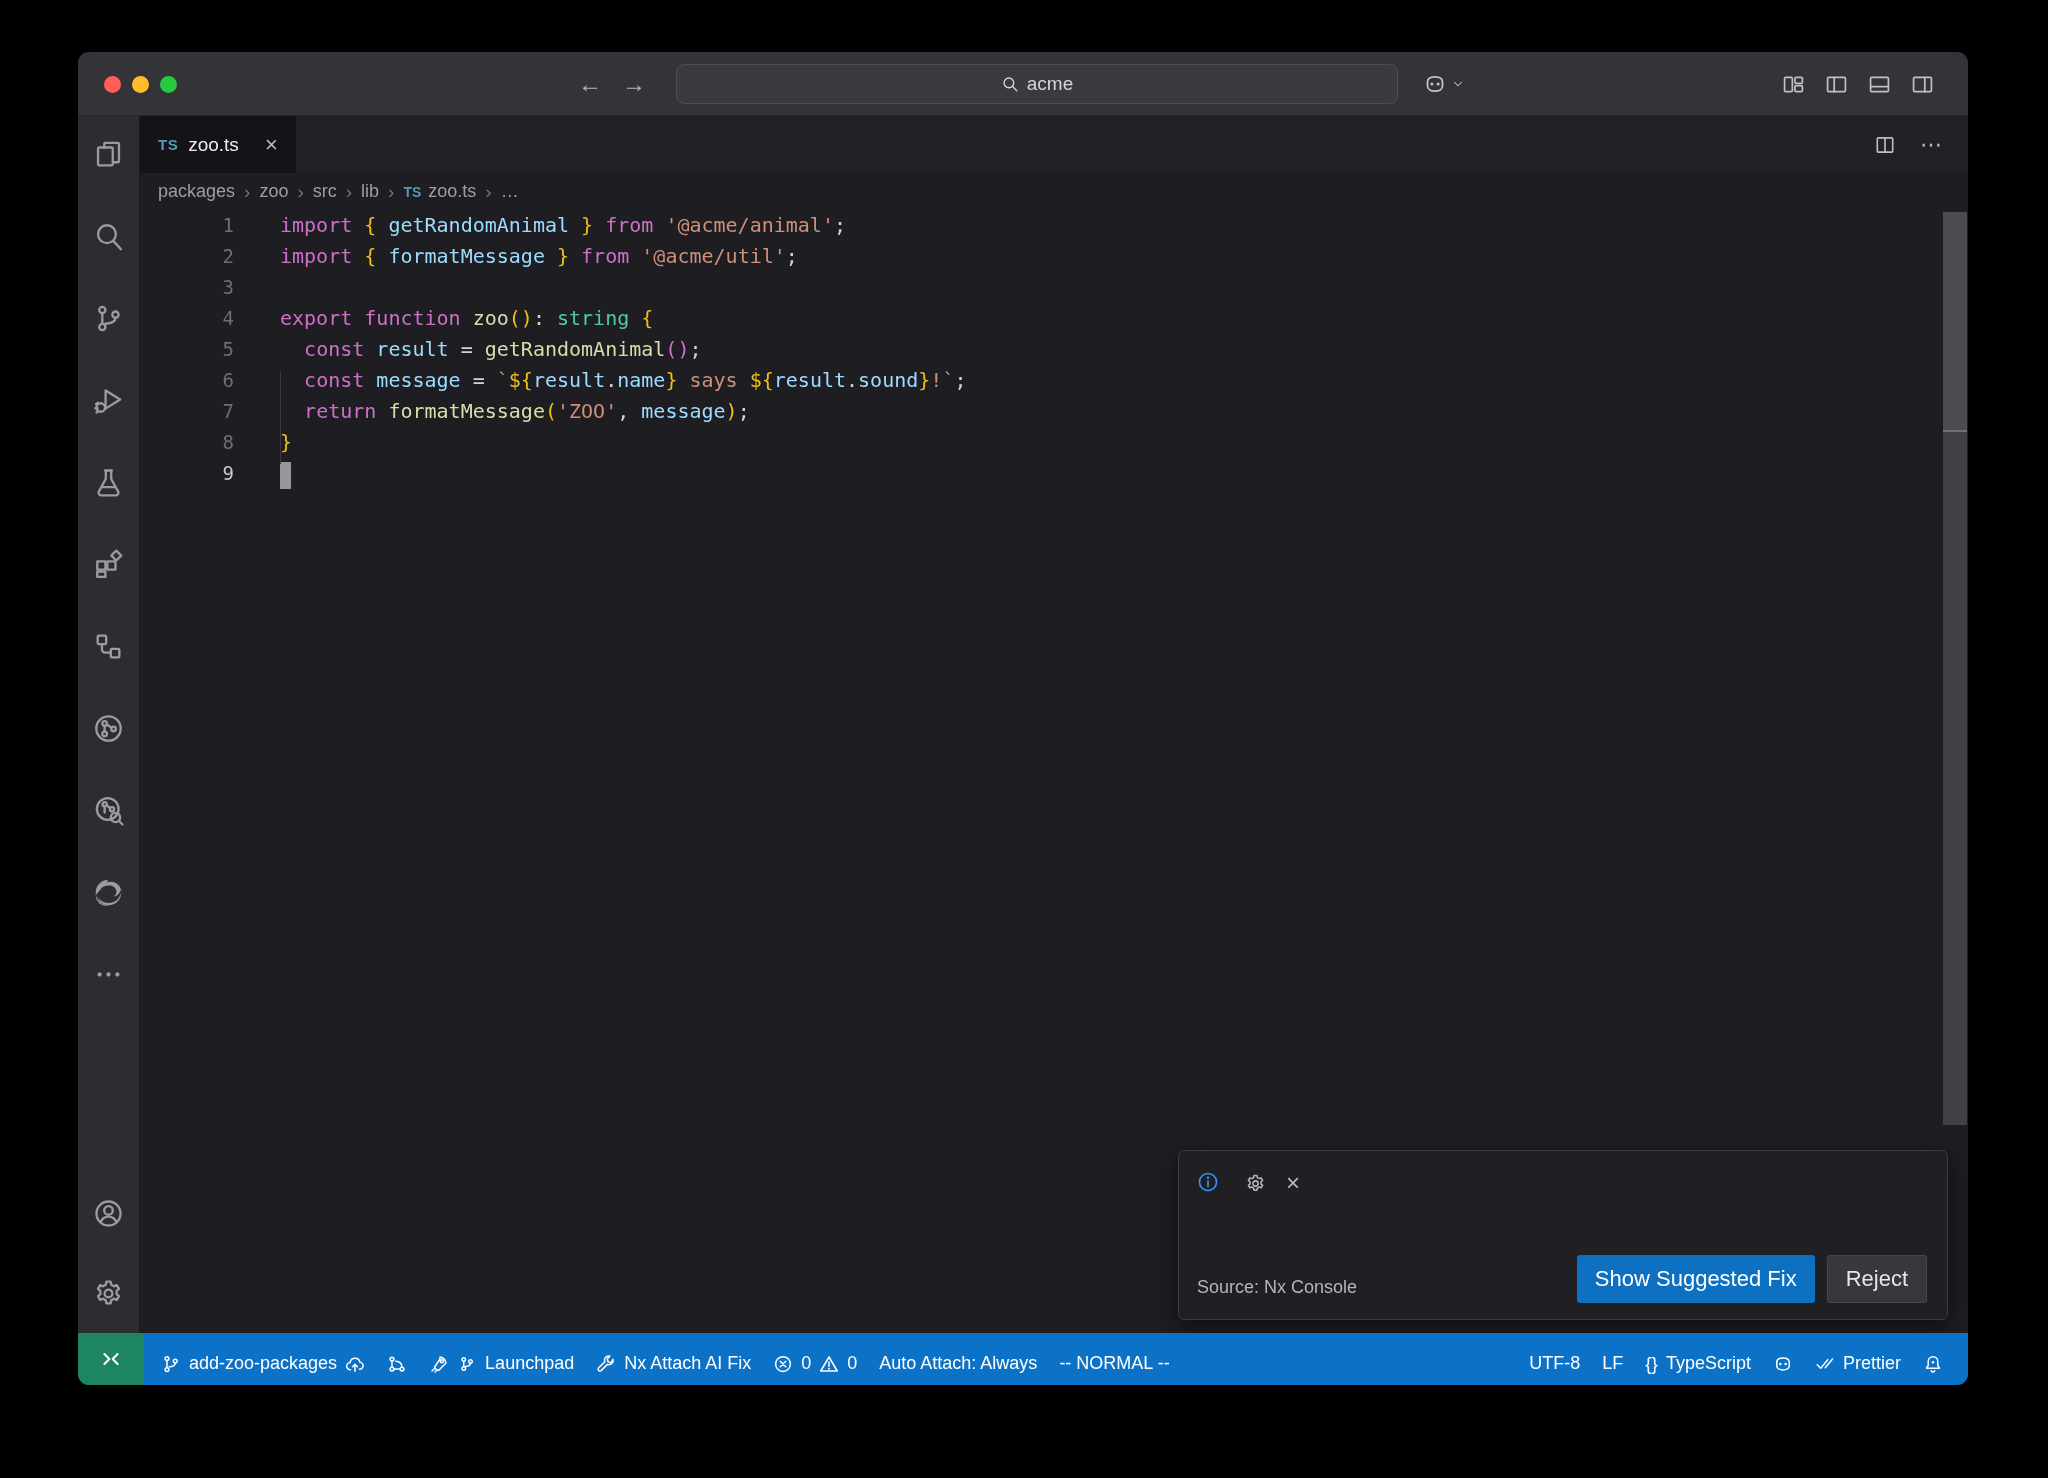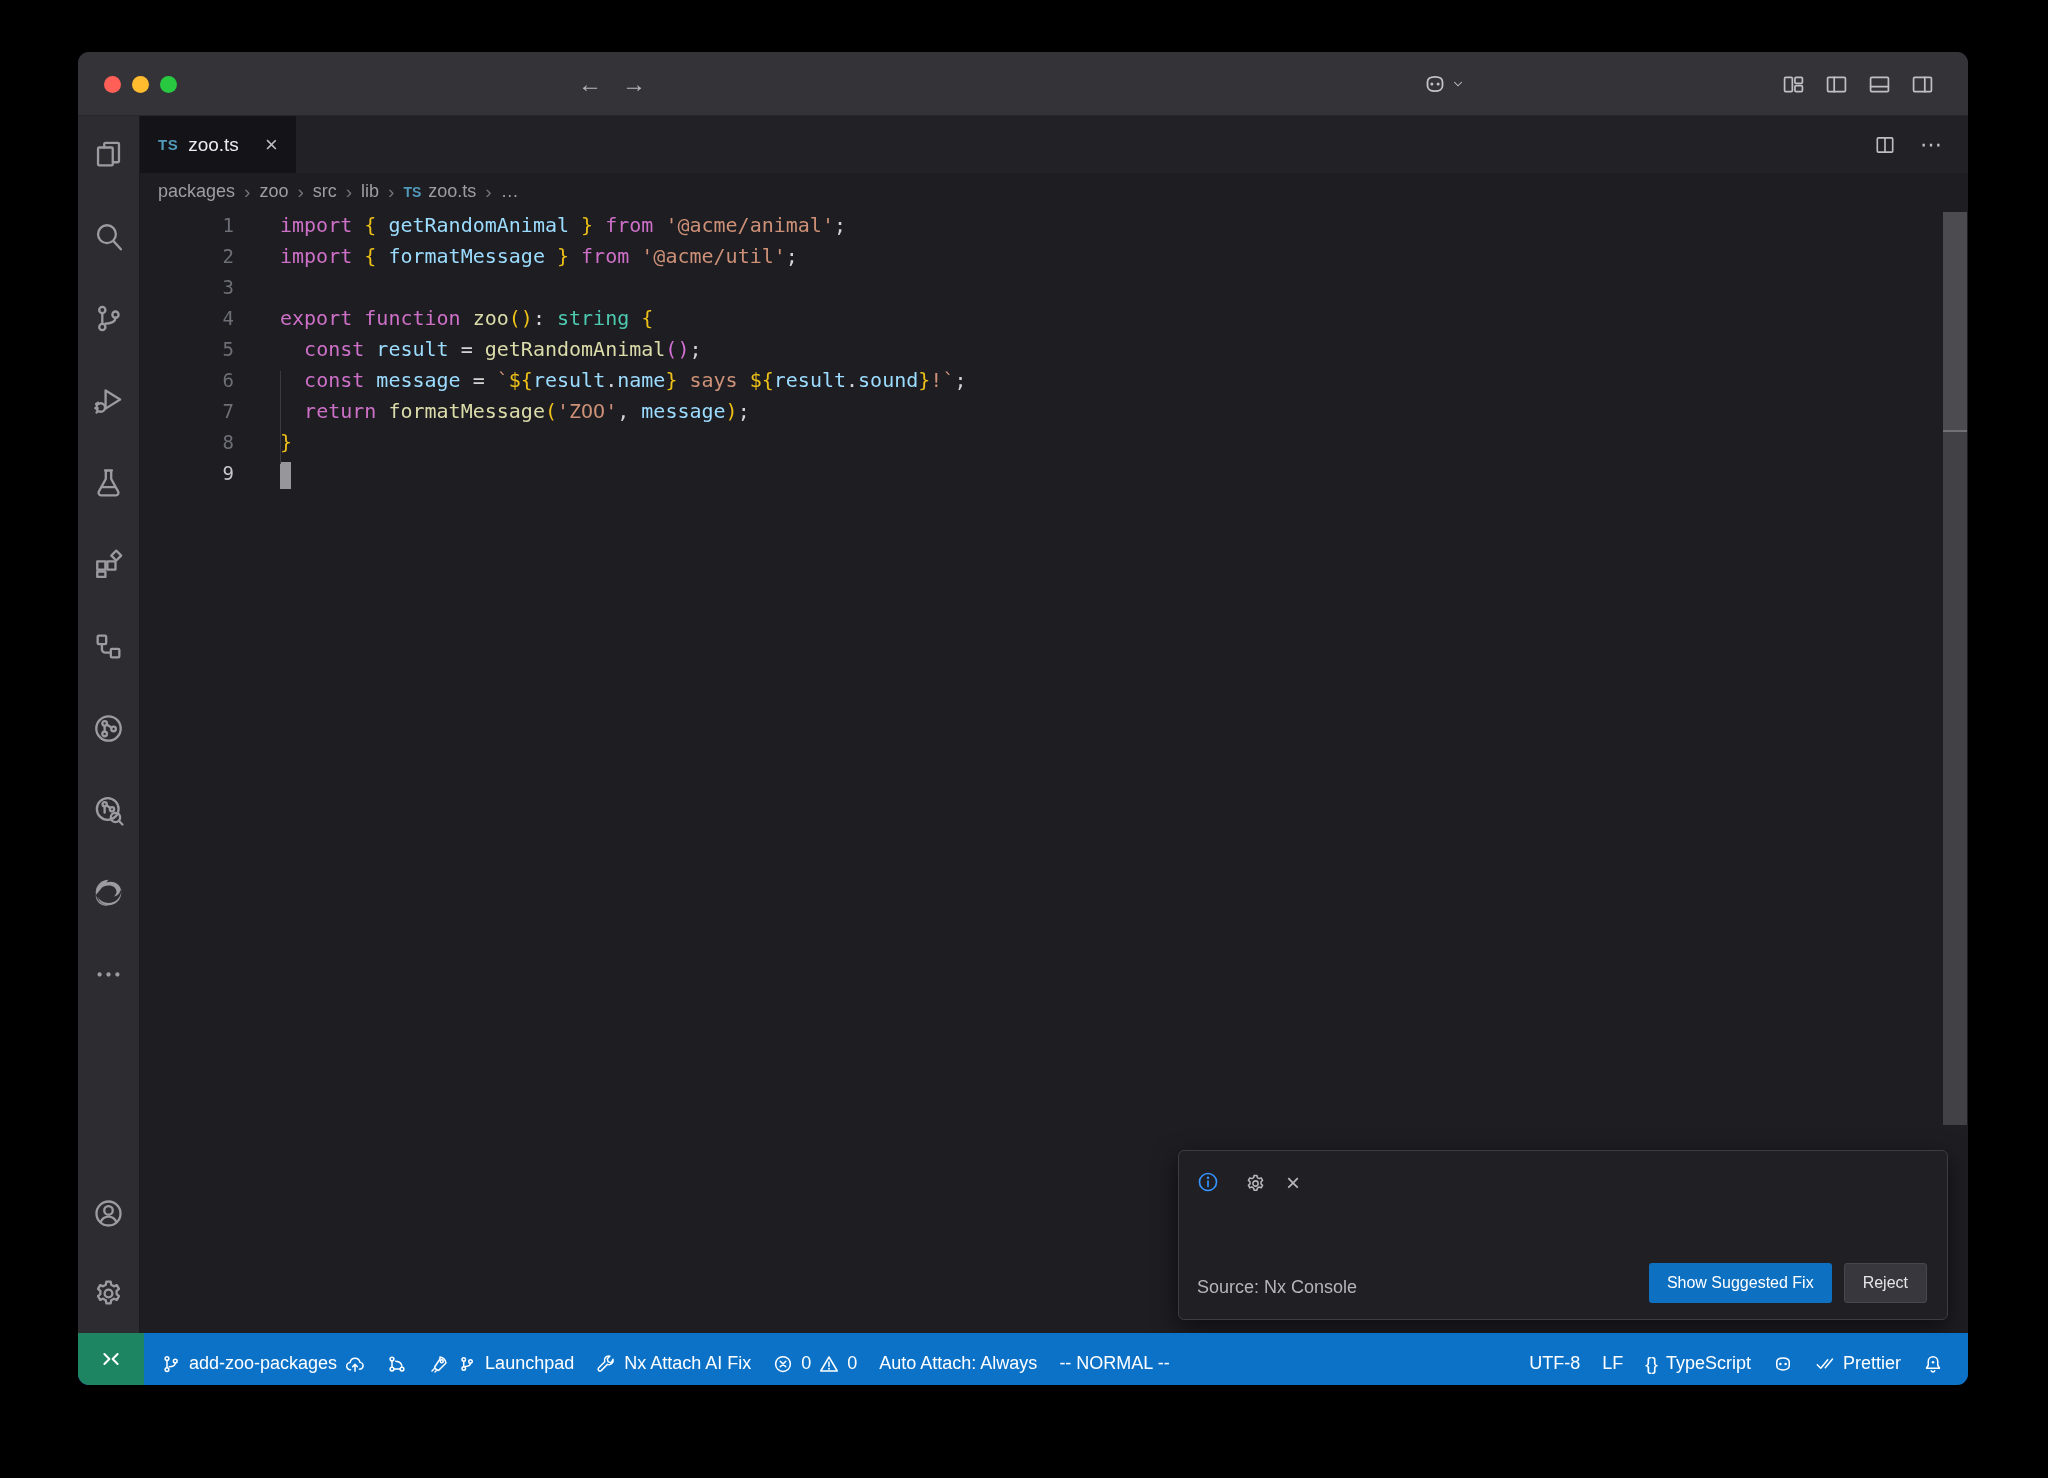--- a/index.html
+++ b/index.html
@@ -83,21 +83,21 @@
            font-family:"Liberation Sans", sans-serif; display:flex; flex-direction:column; }
   .toast-row1 { display:flex; align-items:flex-start; }
   .toast-info { flex:0 0 auto; margin:4px 12px 0 0; color:#3794ff; }
   .toast-info svg { width:22px; height:22px; }
   .toast-msg { flex:1; color:#d3d3d7; font-size:19px; line-height:30px; word-break:break-word; max-width:560px; }
   .toast-actions { display:flex; gap:20px; color:#b4b4b9; margin-left:14px; margin-top:4px; }
   .toast-actions svg { width:21px; height:21px; }
   .toast-row2 { margin-top:auto; display:flex; align-items:flex-end; }
   .toast-source { color:#b5b5ba; font-size:18px; }
   .toast-btns { margin-left:auto; display:flex; gap:12px; }
-  .btn { border:none; border-radius:3px; font-size:16px; padding:10px 18px;
+  .btn { border:none; border-radius:3px; font-size:22px; padding:10px 18px;
          font-family:"Liberation Sans", sans-serif; cursor:pointer; }
   .btn.primary { color:#fff; }
   .btn.secondary { color:#e6e6e8; background:#37373d; border:1px solid #47474d; }
 
   
   .statusbar { height:52px; flex:0 0 52px; display:flex; align-items:stretch;
                color:#fff; font-size:18px; }
   .remote { width:66px; flex:0 0 66px; display:flex; align-items:center; justify-content:center;
             border-bottom-left-radius:11px; }
   .remote svg { width:22px; height:22px; }
@@ -121,20 +121,29 @@
     <div class="titlebar" style="background: rgb(51, 51, 56);">
       <div class="traffic">
           <span style="background:#ff5f57"></span>
           <span style="background:#febc2e"></span>
           <span style="background:#28c840"></span>
         </div>
       <div class="nav">
           <span class="ic">←</span>
           <span class="ic">→</span>
         </div>
+      <div class="cmdcenter">
+        <span class="ic">
+            <svg viewBox="0 0 16 16" fill="none" stroke="currentColor" stroke-width="1.2" stroke-linecap="round" stroke-linejoin="round">
+              <circle cx="7" cy="7" r="4.3"></circle>
+              <path d="M10.3 10.3L14 14"></path>
+            </svg>
+          </span>
+        <span>acme</span>
+      </div>
       <div class="copilot-tb">
         <span class="ic">
             <svg viewBox="0 0 16 16" fill="none" stroke="currentColor" stroke-width="1.2" stroke-linecap="round" stroke-linejoin="round">
               <path d="M3 6.6c0-2.1 1.8-3.4 5-3.4s5 1.3 5 3.4v2.6c0 2.1-2 3.6-5 3.6s-5-1.5-5-3.6z"></path>
               <circle cx="5.9" cy="8" r="1" fill="currentColor" stroke="none"></circle>
               <circle cx="10.1" cy="8" r="1" fill="currentColor" stroke="none"></circle>
             </svg>
           </span>
         <span class="ic chev">
             <svg viewBox="0 0 16 16" fill="none" stroke="currentColor" stroke-width="1.2" stroke-linecap="round" stroke-linejoin="round">

